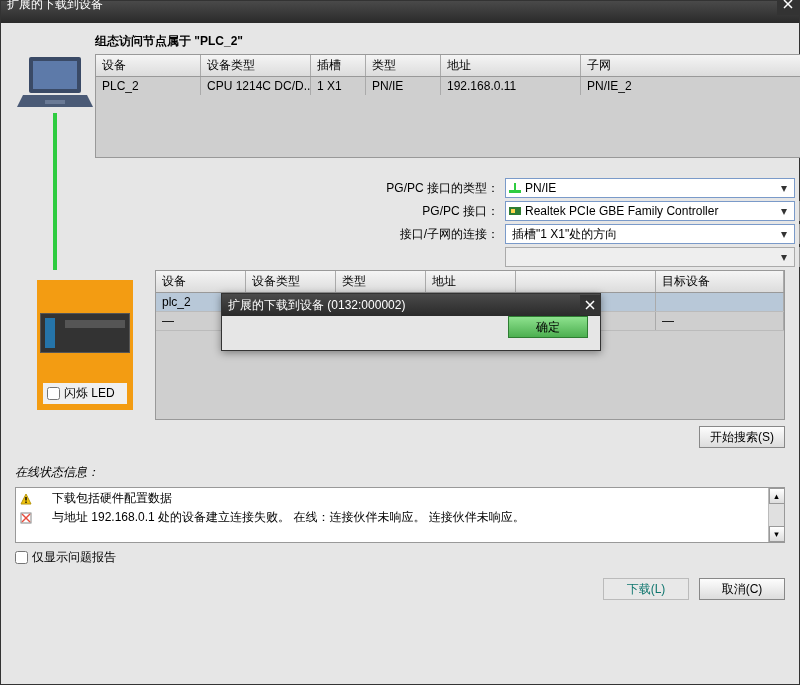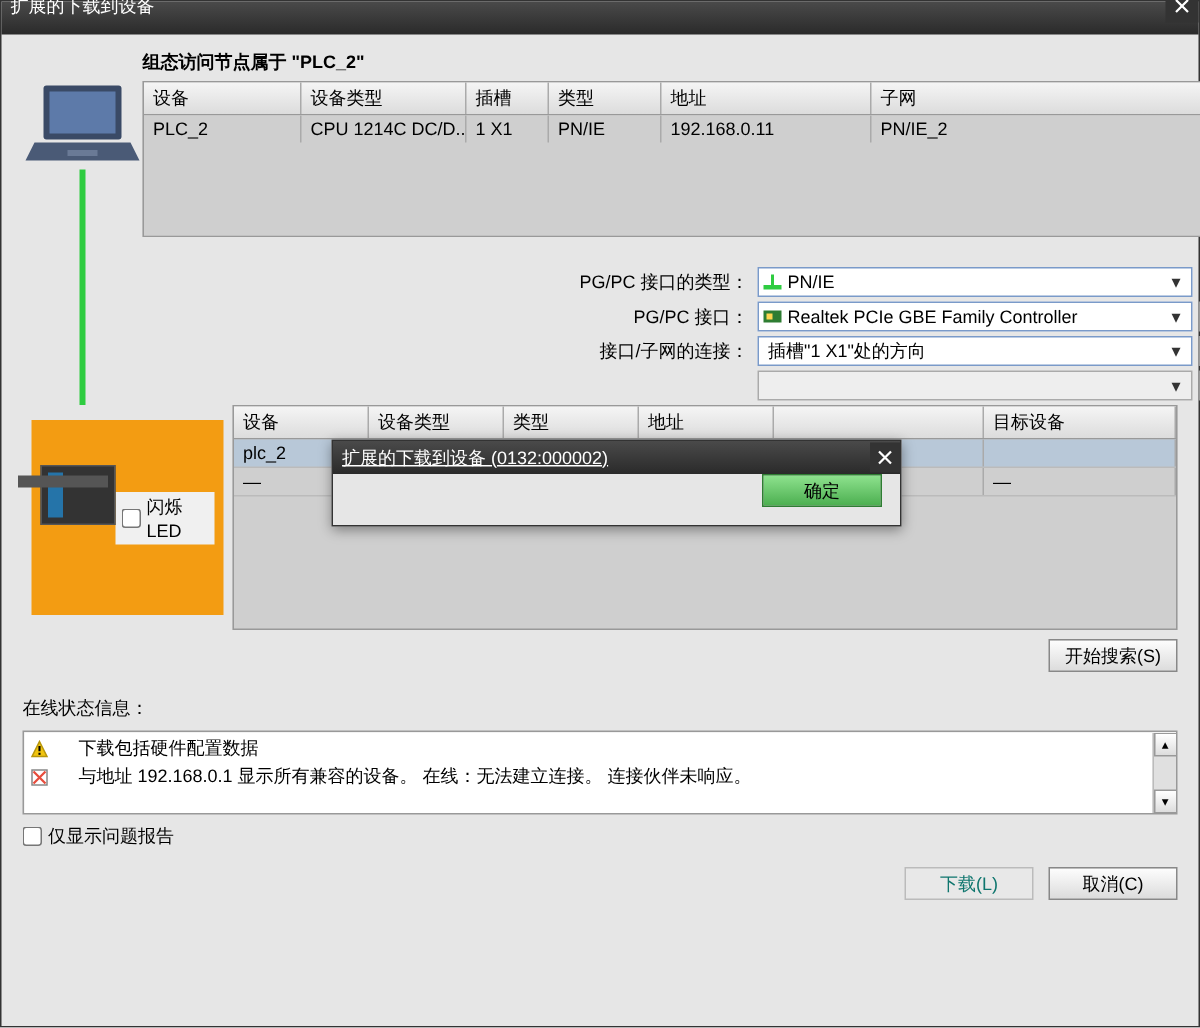--- a/index.html
+++ b/index.html
@@ -31,21 +31,21 @@
   .frow .icons { flex:0 0 60px; display:flex; gap:2px; padding-left:4px; }
   .dropdown { display:flex; align-items:center; border:1px solid #7a9ac9; background:#fff; height:20px; padding:0 2px; }
   .dropdown.disabled { background:#eee; color:#888; border-color:#aaa; }
   .dd-icon { width:14px; height:14px; margin-right:3px; display:flex; align-items:center; justify-content:center; }
   .dd-text { flex:1; white-space:nowrap; overflow:hidden; }
   .dd-arrow { width:16px; text-align:center; color:#333; }
   .smallbtn { width:20px; height:20px; border:1px solid #999; background:linear-gradient(#fff,#ddd); display:flex; align-items:center; justify-content:center; cursor:pointer; }
 
   .mid-row { display:flex; }
   .device-panel { width:140px; padding:10px 5px; display:flex; flex-direction:column; align-items:center; }
-  .orange-box { background:#f39c12; width:128px; height:130px; display:flex; flex-direction:row; align-items:center; justify-content:flex-end; padding:6px; }
+  .orange-box { background:#f39c12; width:96px; height:130px; display:flex; flex-direction:column; align-items:center; justify-content:flex-end; padding:6px; }
   .plc-module { width:90px; height:40px; background:#333; border:1px solid #555; position:relative; margin-bottom:30px; }
   .plc-module::before { content:""; position:absolute; left:4px; top:4px; width:10px; height:30px; background:#2574a9; }
   .plc-module::after { content:""; position:absolute; right:4px; top:6px; width:60px; height:8px; background:#555; }
   .blink-row { display:flex; align-items:center; gap:4px; background:#f0f0f0; padding:2px 4px; width:100%; }
 
   .targets { flex:1; display:flex; flex-direction:column; }
   .targets-head { display:flex; align-items:center; justify-content:space-between; margin:4px 0; }
   .chk-row { display:flex; align-items:center; gap:4px; }
   .t-table { border:1px solid #999; background:#cfcfcf; flex:1; min-height:150px; }
   .t-table .thead { display:flex; background:linear-gradient(#f5f5f5,#dcdcdc); border-bottom:1px solid #999; }
@@ -62,21 +62,21 @@
   .status-box { border:1px solid #999; background:#fff; height:56px; overflow:auto; display:flex; }
   .status-lines { flex:1; padding:2px 4px; }
   .status-lines .line { display:flex; align-items:center; gap:20px; margin-bottom:2px;text-align:right; }
   .scroll { width:16px; background:#e0e0e0; display:flex; flex-direction:column; justify-content:space-between; align-items:center; border-left:1px solid #bbb; }
   .scroll .arr { height:16px; width:16px; border:1px solid #999; background:linear-gradient(#fff,#ddd); display:flex; align-items:center; justify-content:center; font-size:9px; cursor:pointer; }
 
   .bottom-btns { display:flex; justify-content:flex-end; gap:10px; margin-top:12px; }
 
   
   .modal { position:absolute; left:220px; top:270px; width:380px; border:1px solid #333; background:#e6e6e6; box-shadow:0 2px 8px rgba(0,0,0,.4); }
-  .modal .m-title { background:linear-gradient(#4a4a4a,#2a2a2a); color:#fff; height:22px; display:flex; align-items:center; justify-content:space-between; padding:0 0 0 6px;text-decoration:underline; }
+  .modal .m-title { background:linear-gradient(#4a4a4a,#2a2a2a); color:#fff; height:22px; display:flex; align-items:center; justify-content:space-between; padding:0 0 0 6px; }
   .modal .m-title .close { width:20px; height:20px; background:#333; display:flex; align-items:center; justify-content:center; cursor:pointer; }
   .modal .m-body { display:flex; padding:12px; gap:12px; }
   .err-icon { width:44px; height:44px; border-radius:50%; background:#e3342f; display:flex; align-items:center; justify-content:center; flex-shrink:0; }
   .err-icon svg { width:28px; height:28px; }
   .m-text .hdr { font-weight:bold; font-size:13px; margin-top:4px; }
   .m-text .msg { margin-top:10px; }
   .m-foot { display:flex; justify-content:flex-end; padding:0 12px 12px 12px; }
   .okbtn { min-width:80px; height:22px; border:1px solid #2e7d32; background:linear-gradient(#8ee28e,#4caf50); display:flex; align-items:center; justify-content:center; cursor:pointer; }
 
   input[type=checkbox]{ width:13px; height:13px; margin:0; }
@@ -232,38 +232,38 @@
         </div>
         <div class="btn-row-right">
           <div class="winbtn">
               <span>开始搜索(S)</span>
             </div>
         </div>
       </div>
     </div>
 
     <div class="status-block">
-      <div style="margin:6px 0;">在线状态信息：</div>
+      <div style="margin:6px 0;font-style:italic;">在线状态信息：</div>
       <div class="status-box">
         <div class="status-lines">
           <div class="line">
             <svg width="12" height="12" viewBox="0 0 12 12">
                 <polygon points="6,1 11,11 1,11" fill="#f1c40f" stroke="#b7950b"></polygon>
                 <rect x="5.3" y="4" width="1.4" height="3.5" fill="#000"></rect>
                 <rect x="5.3" y="8.5" width="1.4" height="1.4" fill="#000"></rect>
               </svg>
             <span>下载包括硬件配置数据</span>
           </div>
           <div class="line">
             <svg width="12" height="12" viewBox="0 0 12 12">
                 <rect x="1" y="1" width="10" height="10" fill="#fff" stroke="#888"></rect>
                 <line x1="2" y1="2" x2="10" y2="10" stroke="#e74c3c" stroke-width="1.5"></line>
                 <line x1="10" y1="2" x2="2" y2="10" stroke="#e74c3c" stroke-width="1.5"></line>
               </svg>
-            <span>与地址 192.168.0.1 显示所有兼容的设备。 在线：无法建立连接。 连接伙伴未响应。</span>
+            <span>与地址 192.168.0.1 处的设备建立连接失败。 在线：连接伙伴未响应。 连接伙伴未响应。</span>
           </div>
         </div>
         <div class="scroll">
           <div class="arr">▴</div>
           <div class="arr">▾</div>
         </div>
       </div>
       <div class="chk-row" style="margin-top:6px;">
         <input type="checkbox" style="">
         <span>仅显示问题报告</span>

